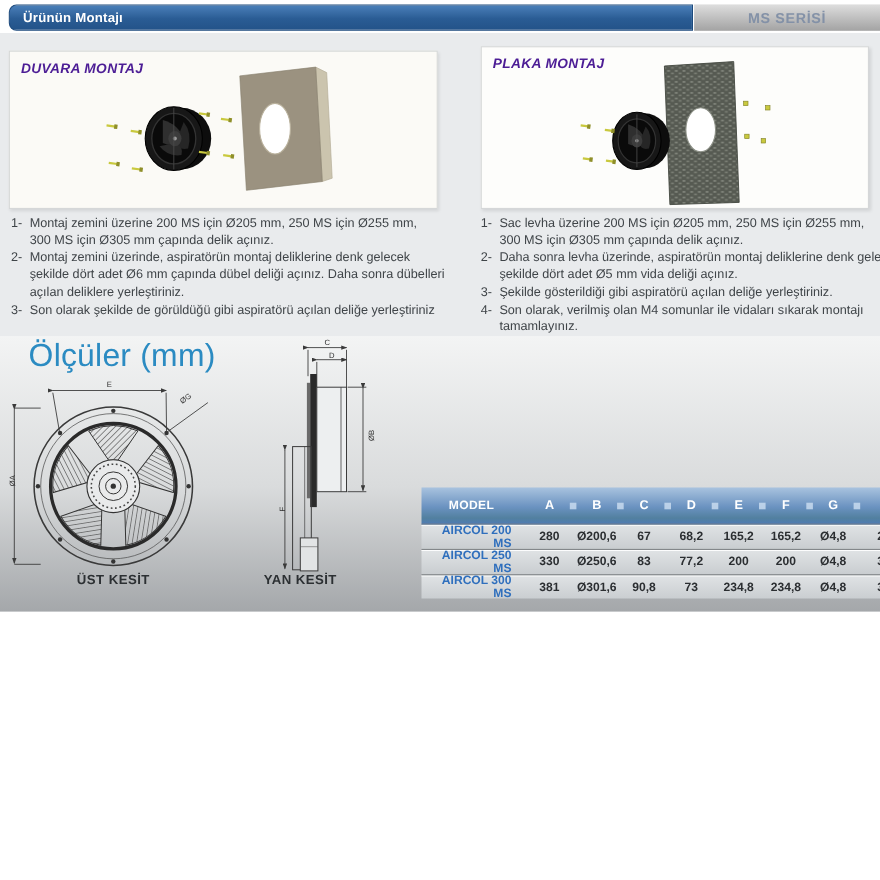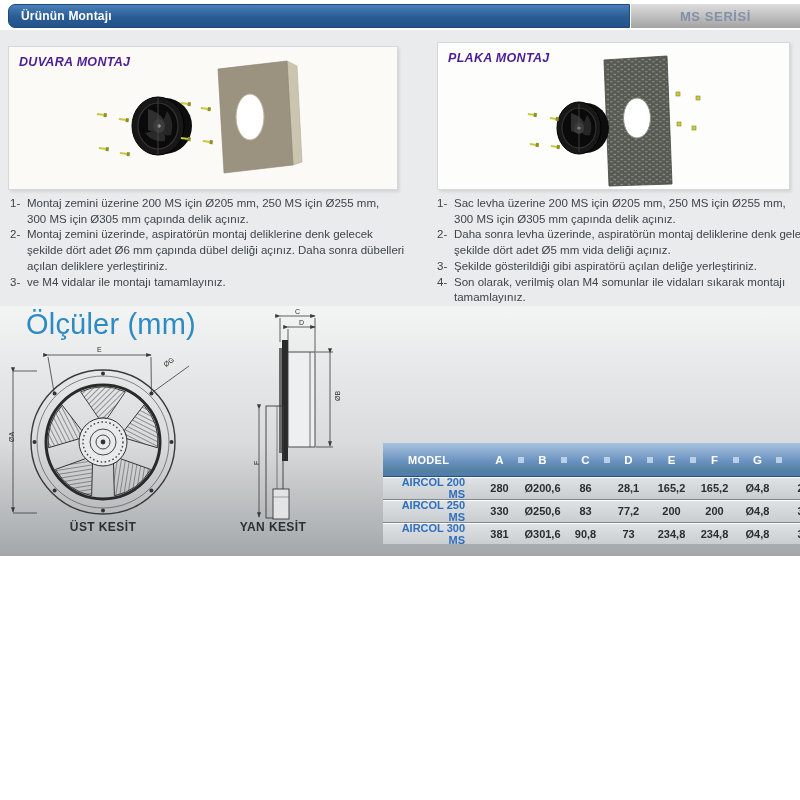--- a/index.html
+++ b/index.html
@@ -211,21 +211,21 @@
         <span class="inst-num">2-</span>
         <div class="inst-lines">
           <div>Montaj zemini üzerinde, aspiratörün montaj deliklerine denk gelecek</div>
           <div>şekilde dört adet Ø6 mm çapında dübel deliği açınız. Daha sonra dübelleri</div>
           <div>açılan deliklere yerleştiriniz.</div>
         </div>
       </div>
       <div class="inst-item">
         <span class="inst-num">3-</span>
         <div class="inst-lines">
-          <div>ve M4 vidalar ile montajı tamamlayınız.</div>
+          <div>Son olarak şekilde de görüldüğü gibi aspiratörü açılan deliğe yerleştiriniz</div>
         </div>
       </div>
     </div>
   <div class="inst-list inst-right" id="inst-right">
       <div class="inst-item">
         <span class="inst-num">1-</span>
         <div class="inst-lines">
           <div>Sac levha üzerine 200 MS için Ø205 mm, 250 MS için Ø255 mm,</div>
           <div>300 MS için Ø305 mm çapında delik açınız.</div>
         </div>
@@ -356,22 +356,22 @@
             <div class="th-col">E</div>
             <div class="th-col">F</div>
             <div class="th-col">G</div>
             <div class="th-col last"></div>
           </div>
         <div id="tbl-body">
             <div class="tbl-row">
               <div class="td-model">AIRCOL 200 MS</div>
               <div class="td-val">280</div>
               <div class="td-val">Ø200,6</div>
-              <div class="td-val">86</div>
-              <div class="td-val">28,1</div>
+              <div class="td-val">67</div>
+              <div class="td-val">68,2</div>
               <div class="td-val">165,2</div>
               <div class="td-val">165,2</div>
               <div class="td-val">Ø4,8</div>
               <div class="td-val">2</div>
             </div>
             <div class="tbl-row">
               <div class="td-model">AIRCOL 250 MS</div>
               <div class="td-val">330</div>
               <div class="td-val">Ø250,6</div>
               <div class="td-val">83</div>

